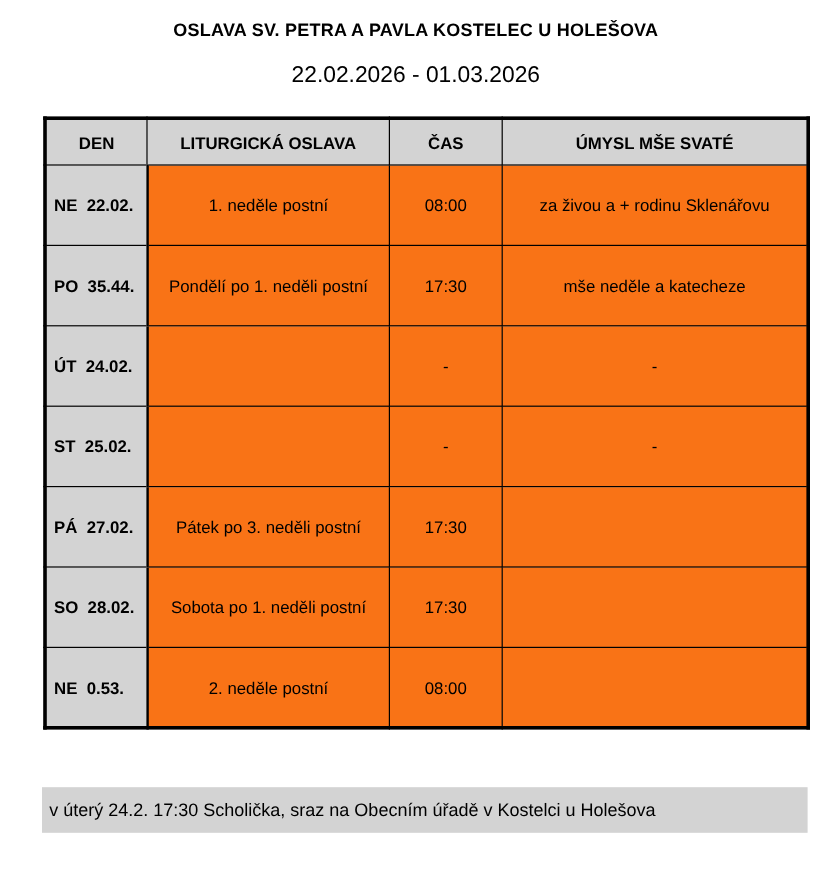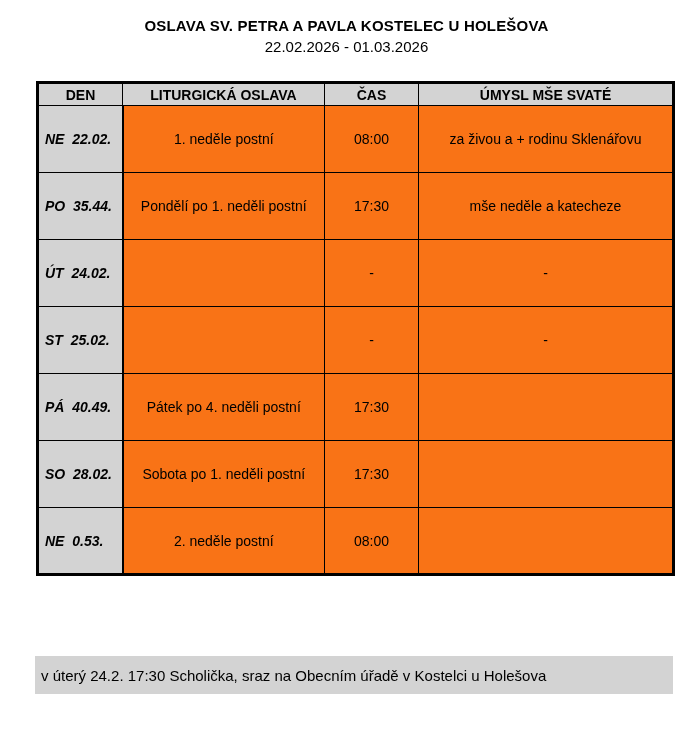--- a/index.html
+++ b/index.html
@@ -21,64 +21,63 @@
     line-height: 18px;
     letter-spacing: 0.2px;
   }
   .doc-subtitle {
     font-weight: bold;
     font-size: 15px;
     line-height: 18px;
     letter-spacing: 0.2px;
   }
   .doc-daterange {
-    font-size: 15px;
+    font-size: 19px;
     line-height: 18px;
-    margin-top: 3px;
+    margin-top: 19px;
   }
 
   table.schedule {
     border-collapse: collapse;
     table-layout: fixed;
     width: 636px;
     margin: 25px 0 0 36px;
     border: 3px solid #000;
   }
   col.c-day   { width: 85px; }
   col.c-cel   { width: 202px; }
   col.c-time  { width: 94px; }
   col.c-int   { width: 255px; }
 
   table.schedule th {
     background: #d3d3d3;
     border: 1.5px solid #000;
     font-weight: bold;
     font-size: 14px;
-    height: 23px;
+    height: 39px;
     padding: 0 2px;
     text-align: center;
     vertical-align: middle;
   }
   table.schedule td {
     border: 1.5px solid #000;
     font-size: 14px;
     height: 67px;
     padding: 0 3px;
     text-align: center;
     vertical-align: middle;
     background: #f97316;
   }
   table.schedule td.day-cell {
     background: #d3d3d3;
     font-weight: bold;
     text-align: left;
     padding-left: 6px;
     white-space: pre;
     border-right: 2px solid #000;
-    font-style: italic;
   }
 
   .footer-note {
     position: absolute;
     left: 35px;
     top: 656px;
     width: 638px;
     height: 38px;
     background: #d3d3d3;
     display: flex;
@@ -131,22 +130,22 @@
         <td>-</td>
         <td>-</td>
       </tr>
       <tr>
         <td class="day-cell">ST  25.02.</td>
         <td></td>
         <td>-</td>
         <td>-</td>
       </tr>
       <tr>
-        <td class="day-cell">PÁ  40.49.</td>
-        <td>Pátek po 4. neděli postní</td>
+        <td class="day-cell">PÁ  27.02.</td>
+        <td>Pátek po 3. neděli postní</td>
         <td>17:30</td>
         <td></td>
       </tr>
       <tr>
         <td class="day-cell">SO  28.02.</td>
         <td>Sobota po 1. neděli postní</td>
         <td>17:30</td>
         <td></td>
       </tr>
       <tr>

